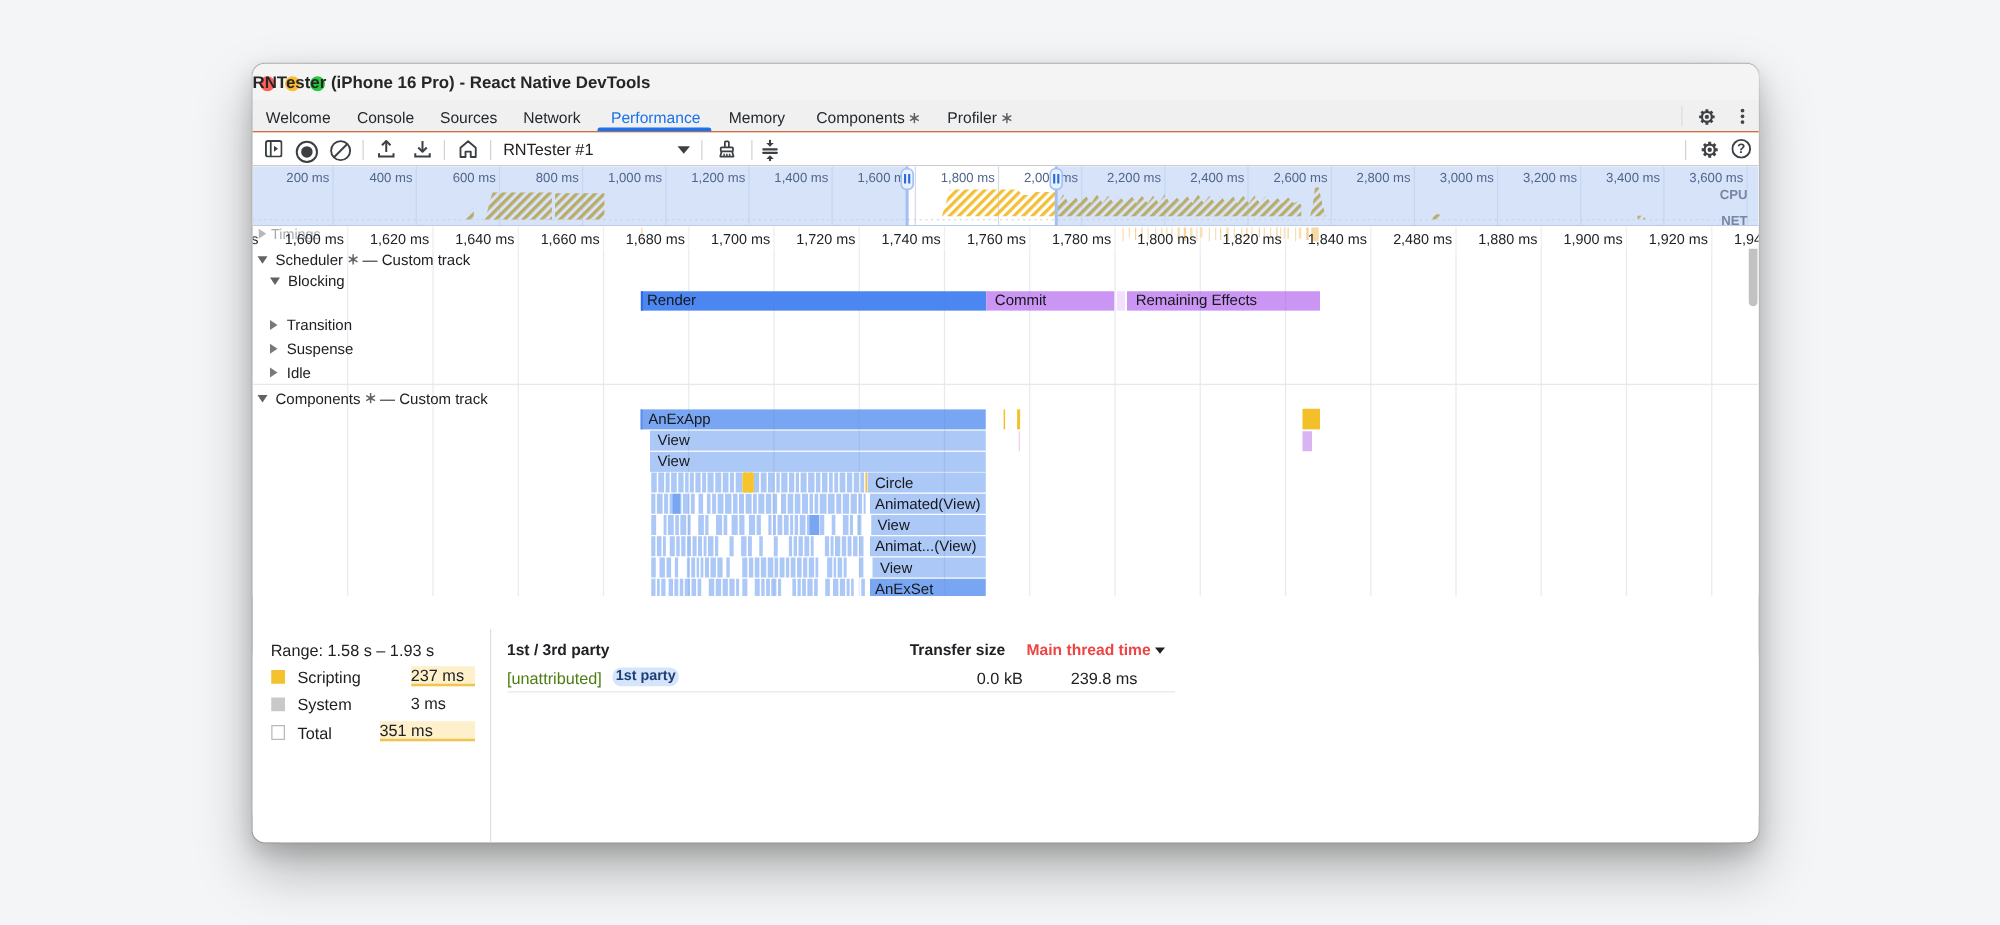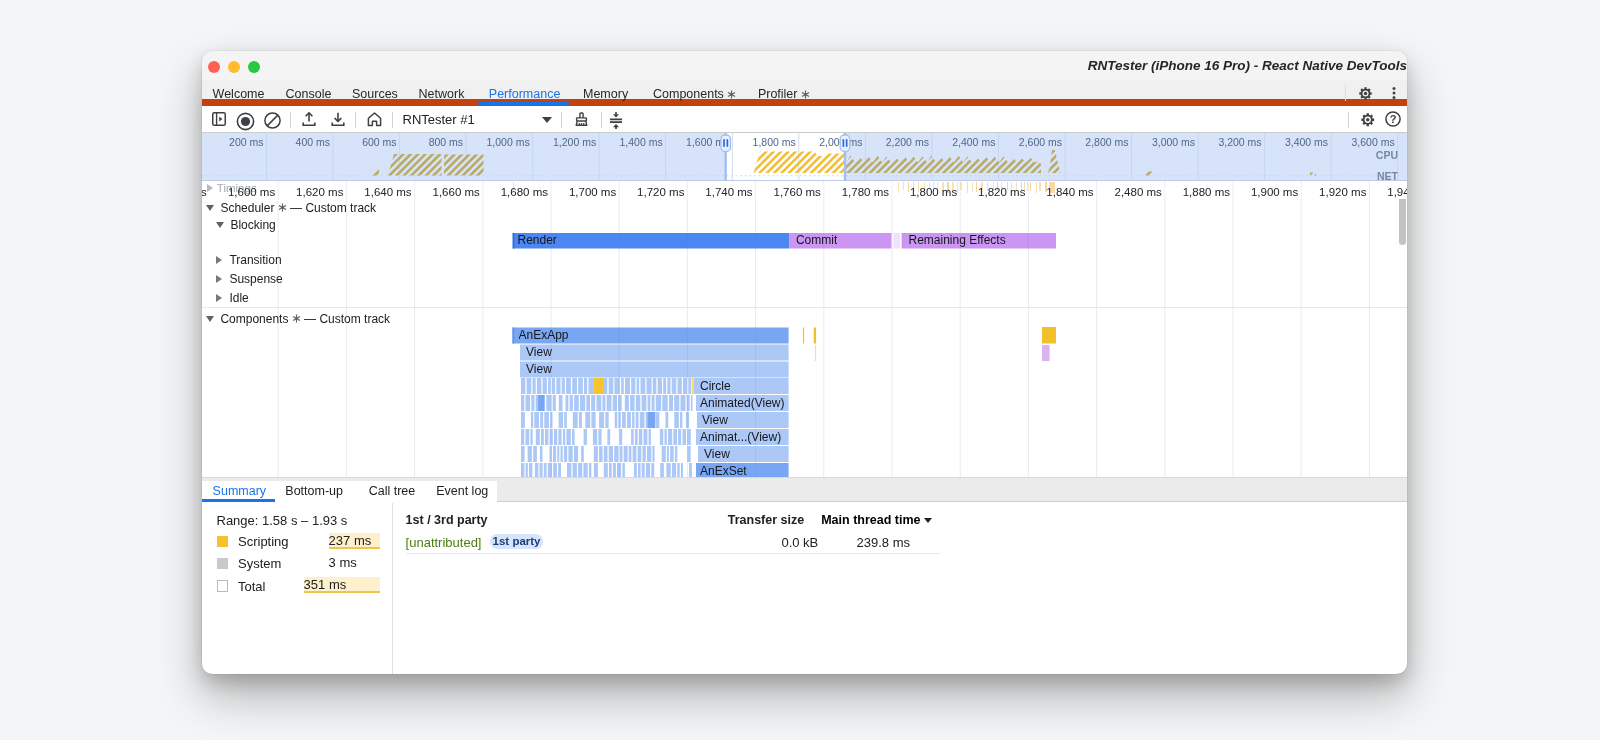--- a/index.html
+++ b/index.html
@@ -7,25 +7,25 @@
   body { background:#f4f5f6; font-family:"Liberation Sans", sans-serif; }
   #win {
     position:absolute; left:202px; top:51px; width:1205px; height:623px;
     background:#fff; border-radius:10px; overflow:hidden;
     box-shadow: 0 22px 45px rgba(0,0,0,0.28), 0 8px 18px rgba(0,0,0,0.16), 0 0 1px rgba(0,0,0,0.35);
   }
   .abs { position:absolute; }
   
   #titlebar { position:absolute; left:0; top:0; width:100%; height:29px; background:#f5f4f4; }
   .tl { position:absolute; top:9.5px; width:12px; height:12px; border-radius:50%; }
-  #title { position:absolute; top:0; left:0; width:100%; height:29px; line-height:30px; text-align:right;
-           font-size:13.5px; font-weight:bold; color:#262626;font-style:italic; }
+  #title { position:absolute; top:0; left:0; width:100%; height:29px; line-height:30px; text-align:left;
+           font-size:13.5px; font-weight:bold; color:#262626; }
   
   #tabbar { position:absolute; left:0; top:29px; width:100%; height:25.5px; background:#f0f0f0;
-            border-bottom:7px solid #c2410c; }
+            border-bottom:1px solid #c2410c; }
   .tab { position:absolute; top:0; height:24px; line-height:28px; font-size:12.5px; color:#24292e; white-space:nowrap; }
   
   #toolbar { position:absolute; left:0; top:54.5px; width:100%; height:27.5px; background:#fff; border-bottom:1px solid #ccc; }
   .vdiv { position:absolute; top:6px; width:1px; height:16px; background:#d3d3d3; }
   
   #overview { position:absolute; left:0; top:82px; width:100%; height:48px; background:#fff; }
   
   #ruler { position:absolute; left:0; top:130px; width:100%; height:18px; background:#fff; overflow:hidden; }
   .rlab { position:absolute; top:5px; font-size:11.5px; color:#202428; white-space:nowrap; }
   
@@ -598,48 +598,40 @@
             <line x1="5" y1="0.5" x2="5" y2="9.5"></line>
             <line x1="1.1" y1="2.75" x2="8.9" y2="7.25"></line>
             <line x1="8.9" y1="2.75" x2="1.1" y2="7.25"></line>
           </g>
           <circle cx="5" cy="5" r="1.6" fill="#5f6368"></circle>
         </svg>&nbsp;— Custom track</div>
 
     <div class="abs" style="left:1196.5px;top:-5px;width:7px;height:51px;background:#c2c2c2;border-radius:4px"></div>
   </div>
 
-  <div id="drawtabs">
-    <div class="white"></div>
-    <div class="dtab" style="left:10.6px;color:#1a73e8">Summary</div>
-    <div class="dtab" style="left:83.3px">Bottom-up</div>
-    <div class="dtab" style="left:166.7px">Call tree</div>
-    <div class="dtab" style="left:234.2px">Event log</div>
-    <div class="abs" style="left:0;top:20.5px;width:72.5px;height:3px;background:#1a73e8"></div>
-  </div>
 
   <div id="drawer">
     <div class="abs" style="left:190px;top:1px;width:1px;height:171px;background:#e0e0e0"></div>
     <div class="lrow" style="left:14.5px;top:11px">Range: 1.58 s – 1.93 s</div>
 
     <div class="sw" style="top:33.8px;background:#f4c22c"></div>
     <div class="lrow" style="left:36px;top:32px">Scripting</div>
     <div class="lval hl" style="left:126.6px;top:30.5px;width:51.4px;height:16.5px;line-height:16px">237 ms</div>
 
     <div class="sw" style="top:55.7px;background:#c9c9c9"></div>
     <div class="lrow" style="left:36px;top:54px">System</div>
     <div class="lval" style="left:126.6px;top:53px;width:51.4px">3 ms</div>
 
     <div class="sw" style="top:78px;background:#fff;border:1px solid #b9b9b9"></div>
     <div class="lrow" style="left:36px;top:76.5px">Total</div>
     <div class="lval hl" style="left:101.6px;top:74.8px;width:76.4px;height:16.5px;line-height:16px">351 ms</div>
 
     <div class="abs" style="left:203.6px;top:11px;font-size:12.5px;color:#202124;font-weight:bold">1st / 3rd party</div>
     <div class="abs" style="left:502.2px;top:11px;width:100px;text-align:right;font-size:12.5px;color:#202124;font-weight:bold">Transfer size</div>
-    <div class="abs" style="left:610px;top:11px;width:120px;text-align:right;font-size:12.5px;color:#000000;font-weight:bold">Main thread time <span style="display:inline-block;width:0;height:0;border-left:4px solid transparent;border-right:4px solid transparent;border-top:5px solid #202124;vertical-align:1.5px"></span></div>
+    <div class="abs" style="left:610px;top:11px;width:120px;text-align:right;font-size:12.5px;color:#ef4444;font-weight:bold">Main thread time <span style="display:inline-block;width:0;height:0;border-left:4px solid transparent;border-right:4px solid transparent;border-top:5px solid #202124;vertical-align:1.5px"></span></div>
     <div class="abs" style="left:203.6px;top:32.5px;font-size:13px;color:#4d7c0f">[unattributed]</div>
     <div class="abs" style="left:288.3px;top:31.7px;width:52.5px;height:15px;background:#d7e5fc;border-radius:7px;font-size:11.5px;font-weight:bold;color:#1c3f77;text-align:center;line-height:15px">1st party</div>
     <div class="abs" style="left:516.3px;top:32.5px;width:100px;text-align:right;font-size:13px;color:#202124">0.0 kB</div>
     <div class="abs" style="left:588px;top:32.5px;width:120px;text-align:right;font-size:13px;color:#202124">239.8 ms</div>
     <div class="abs" style="left:203.6px;top:51.3px;width:534.4px;height:1px;background:#e8e8e8"></div>
   </div>
 
 </div>
 
 </body></html>

